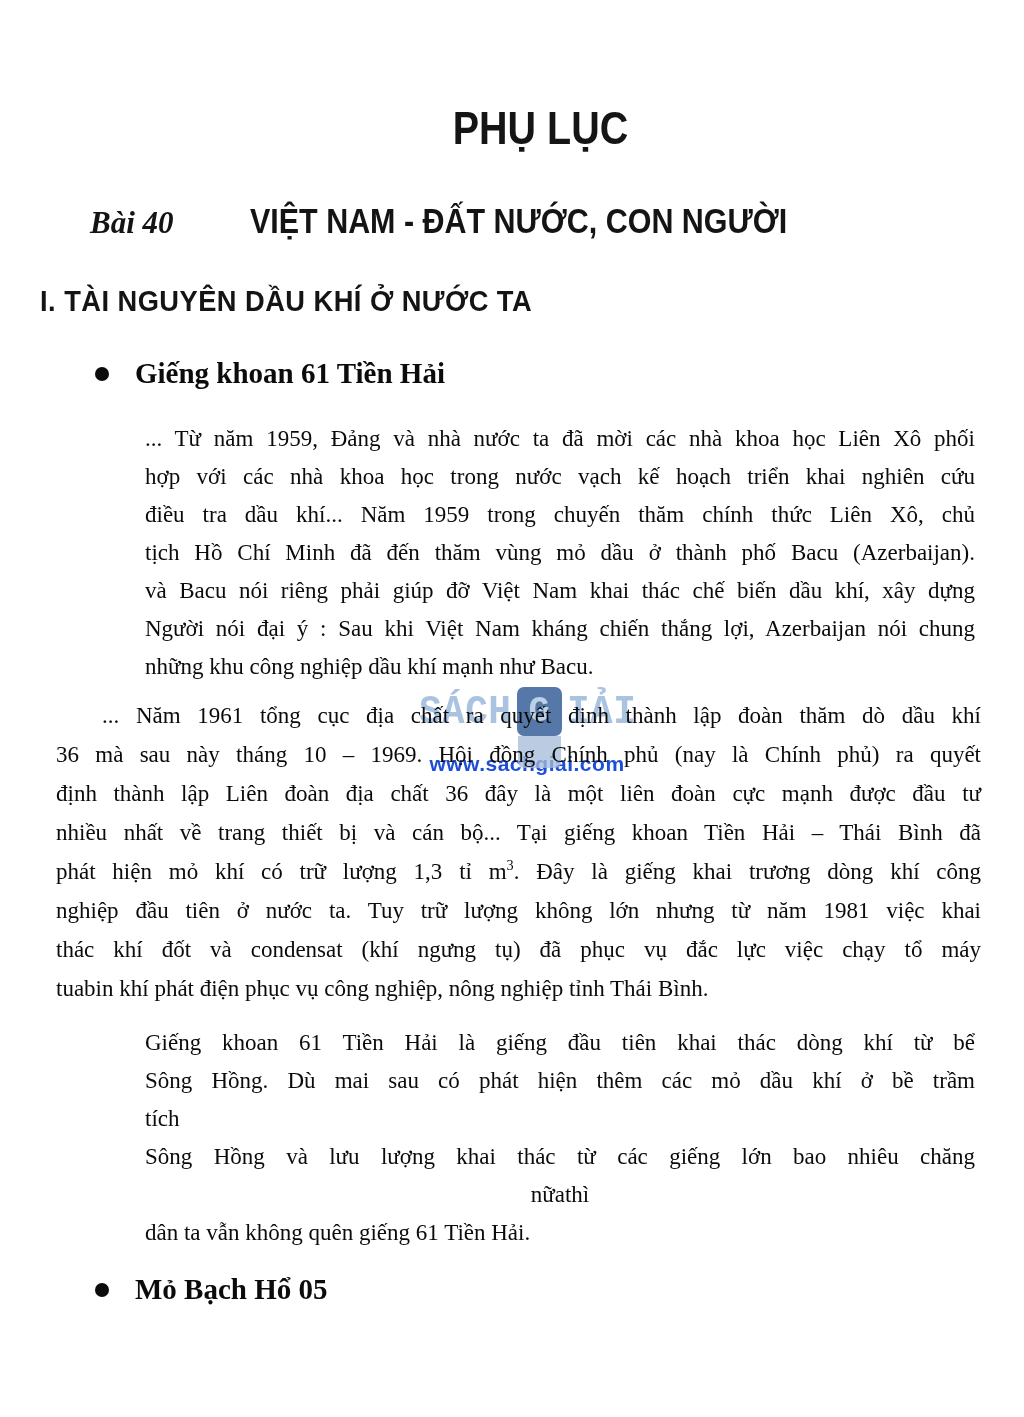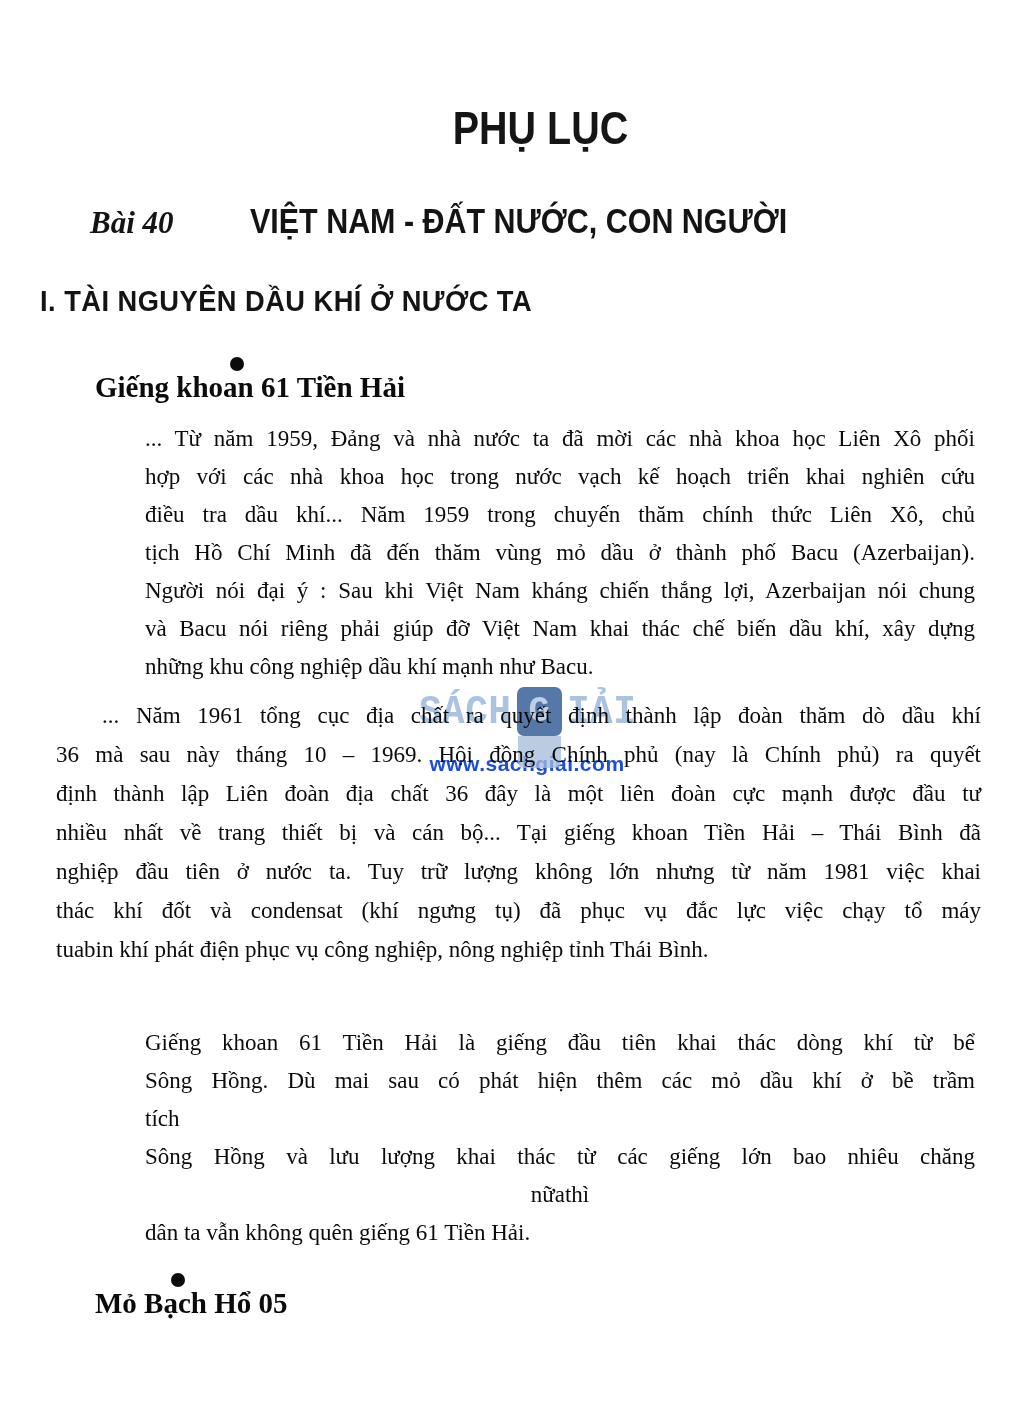--- a/index.html
+++ b/index.html
@@ -27,21 +27,21 @@
     color:#141414; transform:scaleX(0.87); transform-origin:left center; white-space:nowrap;
   }
   .section-heading-wrap { position:absolute; top:285px; left:40px; }
   .section-heading {
     display:inline-block; font-family:"Liberation Sans", sans-serif; font-weight:bold;
     font-size:29px; color:#141414; transform:scaleX(0.94); transform-origin:left center;
     white-space:nowrap; letter-spacing:0.5px;
   }
 
   
-  .bullet-item { position:absolute; left:95px; display:flex; align-items:center;flex-direction:column; }
+  .bullet-item { position:absolute; left:95px; display:flex; align-items:center; }
   .bullet-item.b1 { top:357px; }
   .bullet-item.b2 { top:1273px; }
   .bullet-dot { width:14px; height:14px; border-radius:50%; background:#0b0b0b; flex:none; margin-right:26px; }
   .bullet-label { font-weight:bold; font-size:29px; color:#0b0b0b; white-space:nowrap; }
 
   
   .para { position:absolute; z-index:1; font-size:23px; }
   .para .jline {
     text-align:justify; text-align-last:justify;
     line-height:38px; height:38px; overflow:visible; white-space:normal;
@@ -112,30 +112,31 @@
   <div class="bullet-item b1">
     <span class="bullet-dot"></span>
     <span class="bullet-label">Giếng khoan 61 Tiền Hải</span>
   </div>
 
   <div class="para para1">
     <div class="jline">... Từ năm 1959, Đảng và nhà nước ta đã mời các nhà khoa học Liên Xô phối</div>
     <div class="jline">hợp với các nhà khoa học trong nước vạch kế hoạch triển khai nghiên cứu</div>
     <div class="jline">điều tra dầu khí... Năm 1959 trong chuyến thăm chính thức Liên Xô, chủ</div>
     <div class="jline">tịch Hồ Chí Minh đã đến thăm vùng mỏ dầu ở thành phố Bacu (Azerbaijan).</div>
+    <div class="jline">và Bacu nói riêng phải giúp đỡ Việt Nam khai thác chế biến dầu khí, xây dựng</div>
     <div class="jline">Người nói đại ý : Sau khi Việt Nam kháng chiến thắng lợi, Azerbaijan nói chung</div>
-    <div class="jline">và Bacu nói riêng phải giúp đỡ Việt Nam khai thác chế biến dầu khí, xây dựng</div>
     <div class="jline left-last">những khu công nghiệp dầu khí mạnh như Bacu.</div>
   </div>
 
   <div class="para para2">
     <div class="jline indent-first">... Năm 1961 tổng cục địa chất ra quyết định thành lập đoàn thăm dò dầu khí</div>
     <div class="jline">36 mà sau này tháng 10 – 1969. Hội đồng Chính phủ (nay là Chính phủ) ra quyết</div>
     <div class="jline">định thành lập Liên đoàn địa chất 36 đây là một liên đoàn cực mạnh được đầu tư</div>
     <div class="jline">nhiều nhất về trang thiết bị và cán bộ... Tại giếng khoan Tiền Hải – Thái Bình đã</div>
+    <div class="jline"><span>phát hiện mỏ khí có trữ lượng 1,3 tỉ m</span><sup class="msup">3</sup><span>. Đây là giếng khai trương dòng khí công</span></div>
     <div class="jline">nghiệp đầu tiên ở nước ta. Tuy trữ lượng không lớn nhưng từ năm 1981 việc khai</div>
     <div class="jline">thác khí đốt và condensat (khí ngưng tụ) đã phục vụ đắc lực việc chạy tổ máy</div>
     <div class="jline left-last">tuabin khí phát điện phục vụ công nghiệp, nông nghiệp tỉnh Thái Bình.</div>
   </div>
 
   <div class="para para3">
     <div class="jline">Giếng khoan 61 Tiền Hải là giếng đầu tiên khai thác dòng khí từ bể</div>
     <div class="jline">Sông Hồng. Dù mai sau có phát hiện thêm các mỏ dầu khí ở bề trầm</div>
     <div class="jline left-last">tích</div>
     <div class="jline">Sông Hồng và lưu lượng khai thác từ các giếng lớn bao nhiêu chăng</div>

